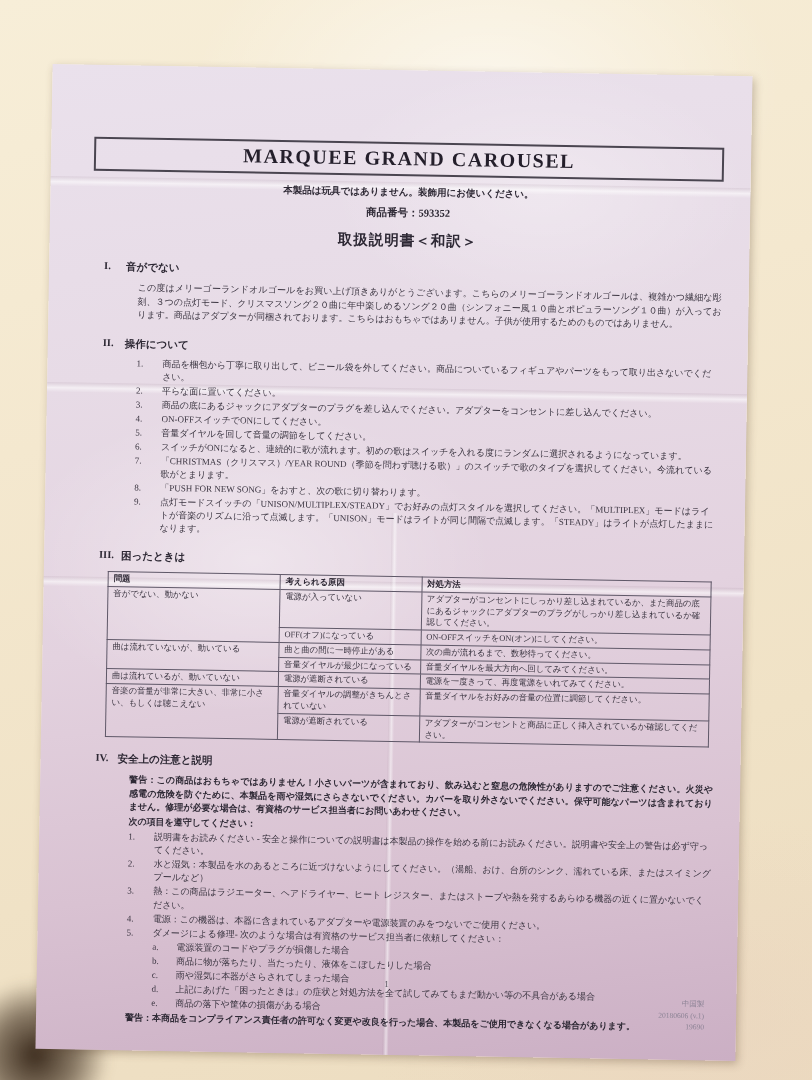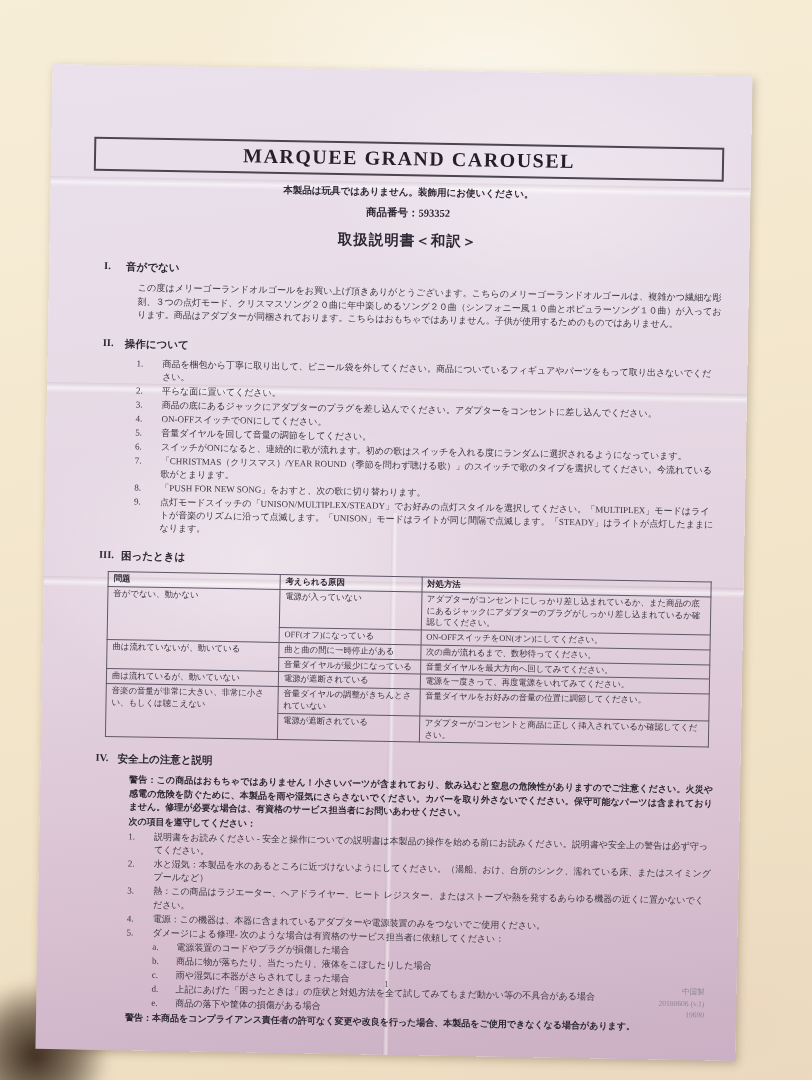--- a/index.html
+++ b/index.html
@@ -68,21 +68,21 @@
   .col-problem{width:28.5%;}
   .col-cause{width:23.5%;}
   .col-fix{width:48%;}
   td.problem-cell{vertical-align:middle;text-align:left;}
 
   .warn{font-weight:bold;color:#2e2935;}
   .final-warn{margin:2px 0 0 46px;font-size:9px;line-height:1.45;}
 
   .page-num{position:absolute;left:0;right:0;bottom:66px;text-align:center;font-size:9px;color:#55505c;}
   .footer-right{
-    position:absolute;right:32px;bottom:40px;text-align:right;
+    position:absolute;right:32px;bottom:28px;text-align:right;
     font-size:7.5px;line-height:1.5;color:#8b8294;
   }
 </style>
 </head>
 <body>
 
 <div class="stage">
   <div class="corner-shadow"></div>
 
   <div class="paper">

